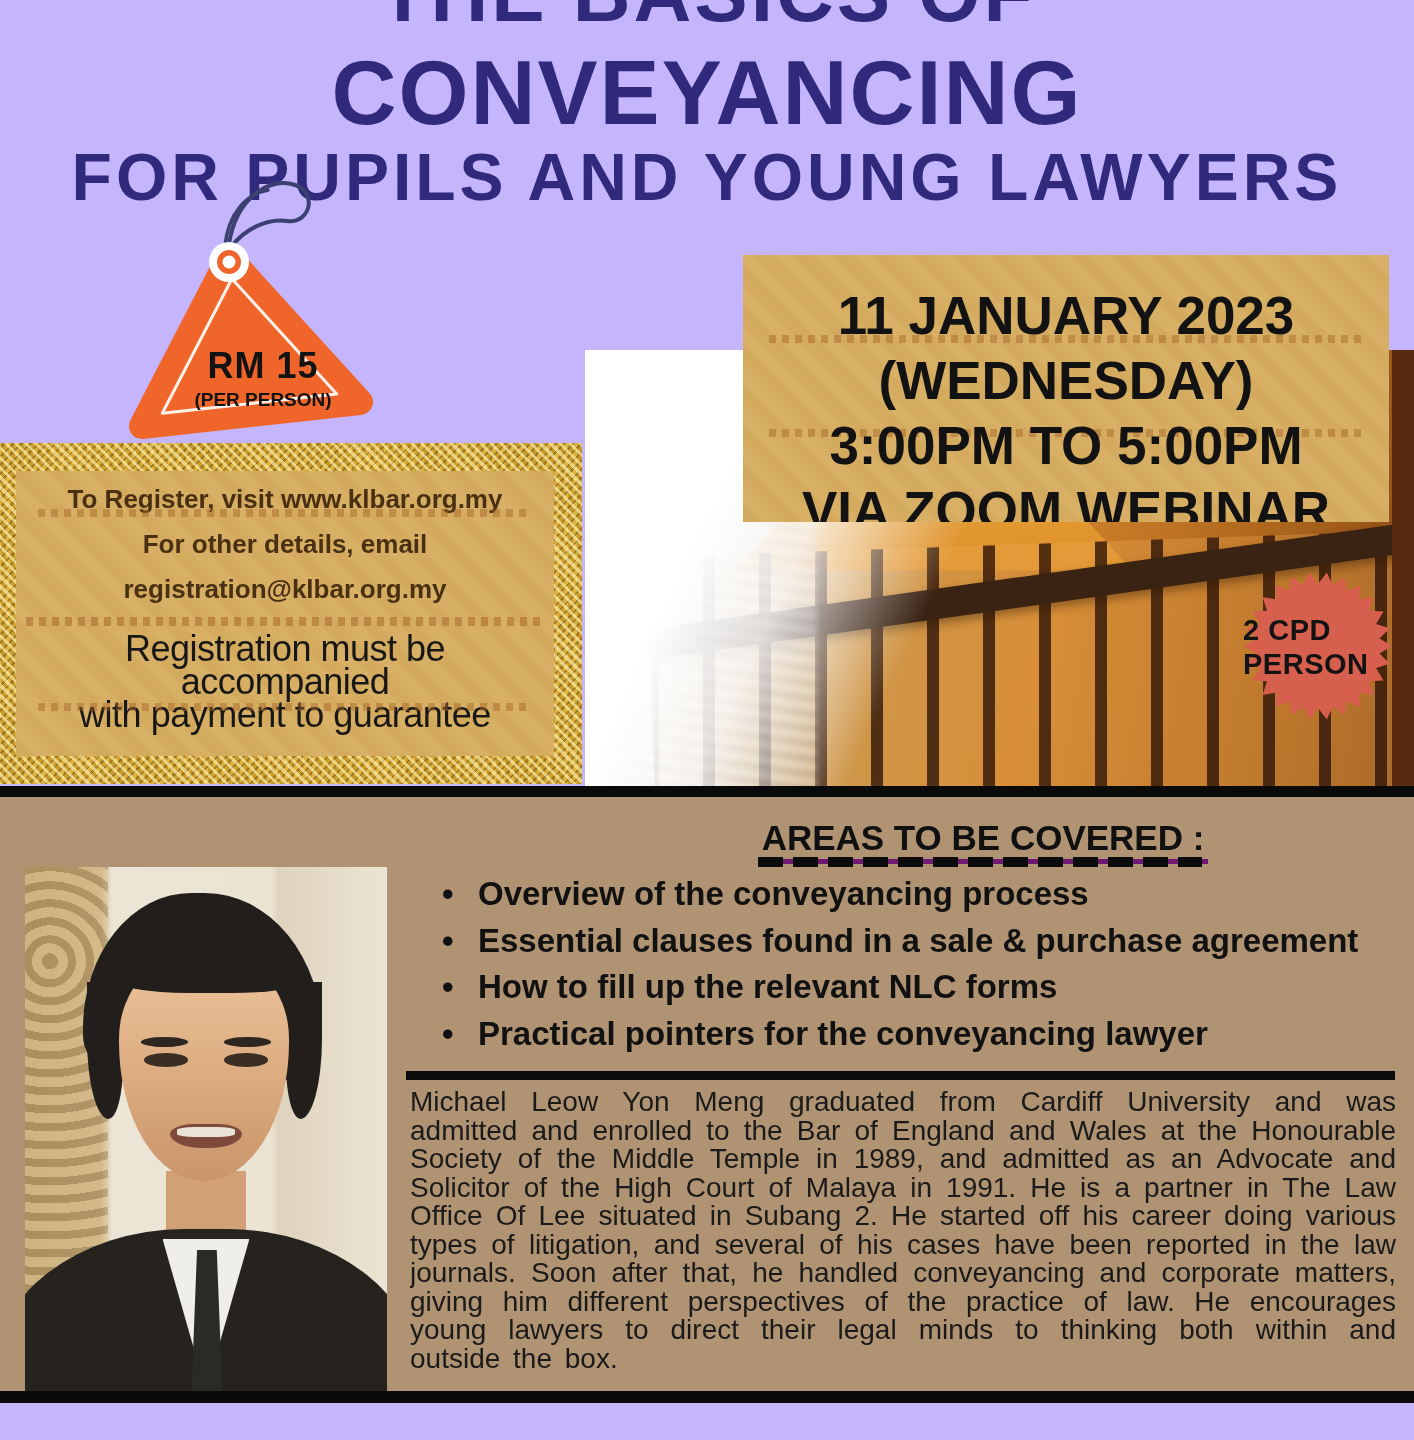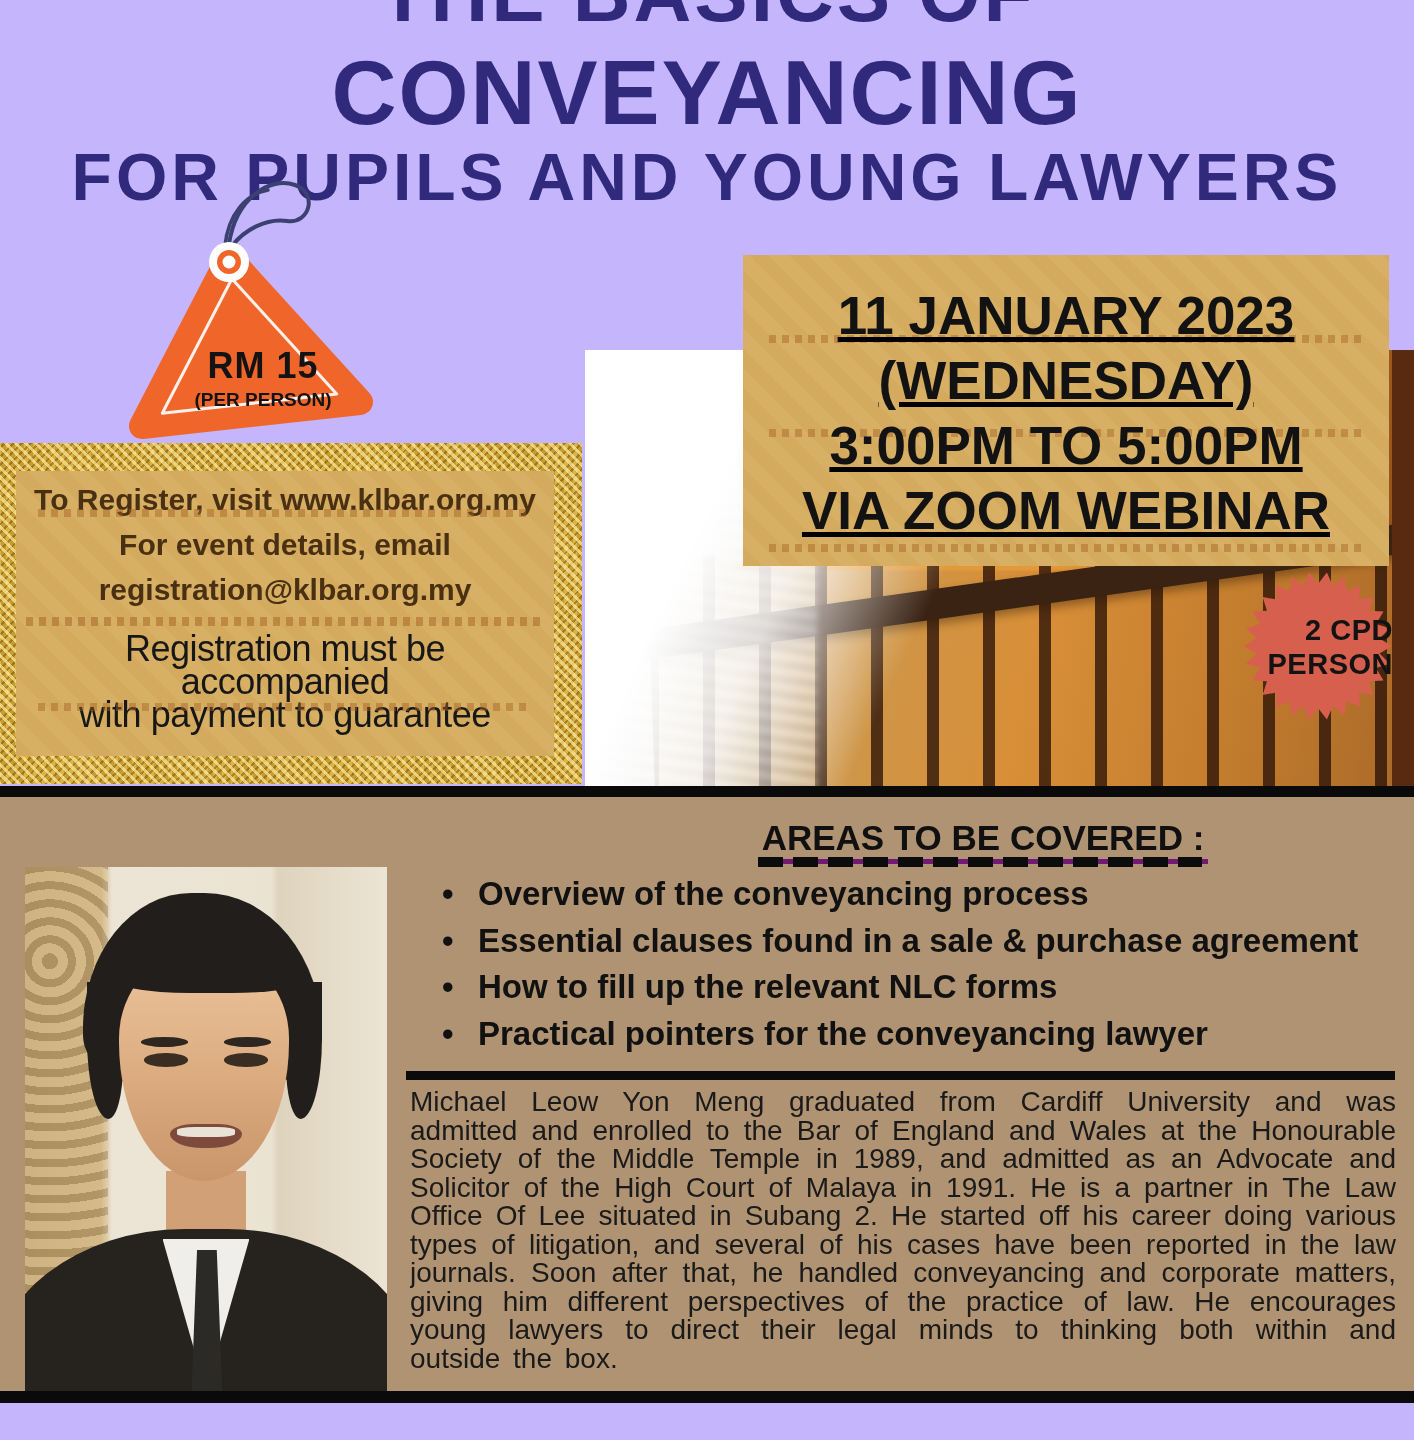--- a/index.html
+++ b/index.html
@@ -30,21 +30,21 @@
       repeating-linear-gradient(45deg, rgba(255,240,170,.65) 0 3px, transparent 3px 7px),
       repeating-linear-gradient(-45deg, rgba(120,80,10,.5) 0 2px, transparent 2px 6px),
       repeating-linear-gradient(90deg, rgba(255,215,100,.4) 0 4px, transparent 4px 9px);
   }
   .reg-inner{
     position:relative;width:100%;height:100%;box-sizing:border-box;padding-top:6px;
     background-color:#d7b065;
     background-image:repeating-linear-gradient(45deg, rgba(185,130,45,.12) 0 14px, transparent 14px 28px);
     text-align:center;overflow:hidden;
   }
-  .reg-line{font-size:30px;font-weight:bold;color:#4a3012;line-height:45px;}
+  .reg-line{font-size:26px;font-weight:bold;color:#4a3012;line-height:45px;}
   .deco-row{position:absolute;left:4%;width:92%;height:8px;
     background:repeating-linear-gradient(90deg, rgba(164,98,37,.45) 0 7px, transparent 7px 13px);}
   .reg-divider{position:relative;margin:5px 10px 6px 10px;height:9px;
     background:repeating-linear-gradient(90deg, rgba(164,98,37,.5) 0 7px, transparent 7px 13px);}
   .reg-note-line{font-size:36px;font-weight:400;color:#171717;line-height:33px;letter-spacing:-0.5px;}
 
   
   .house-photo{position:absolute;left:585px;top:350px;width:829px;height:441px;z-index:1;overflow:hidden;}
   .hp-base{position:absolute;inset:0;
     background:linear-gradient(100deg,#f5f3ef 0%,#dcd6cc 20%,#c08c44 38%,#cf822c 55%,#b36a1e 76%,#8a4a16 100%);}
@@ -59,31 +59,31 @@
   .hp-trees{position:absolute;left:0;top:30%;width:28%;height:70%;opacity:.65;filter:blur(3px);
     background:repeating-linear-gradient(8deg, rgba(110,105,100,.55) 0 6px, rgba(232,230,226,.65) 6px 15px);}
   .hp-snow{position:absolute;left:0;top:0;width:60%;height:100%;
     background:linear-gradient(115deg,#ffffff 28%,rgba(255,255,255,.78) 44%,rgba(255,255,255,0) 66%);}
   .hp-white-top{position:absolute;left:0;top:0;width:50%;height:32%;
     background:linear-gradient(180deg,#ffffff 35%,rgba(255,255,255,0) 100%);}
   .hp-right-strip{position:absolute;right:0;top:0;width:2.6%;height:100%;background:#5a2a10;}
 
   
   .event-box{
-    position:absolute;left:743px;top:255px;width:646px;height:311px;z-index:3;
+    position:absolute;left:743px;top:255px;width:646px;height:267px;z-index:3;
     background-color:#d7b065;
     background-image:repeating-linear-gradient(45deg, rgba(185,130,45,.12) 0 14px, transparent 14px 28px);
-    text-align:center;overflow:hidden;text-decoration:underline;
+    text-align:center;overflow:hidden;
   }
   .event-line{position:relative;font-size:53px;font-weight:bold;color:#121212;line-height:65px;z-index:1;}
   .event-box .pad{height:28px;}
 
   
   .cpd-badge{position:absolute;left:1243px;top:571px;width:150px;height:150px;z-index:5;}
-  .cpd-text{position:absolute;left:0;top:42px;width:100%;text-align:right;color:#131313;}
+  .cpd-text{position:absolute;left:0;top:42px;width:100%;text-align:left;color:#131313;}
   .cpd-l1,.cpd-l2{font-size:29px;font-weight:bold;line-height:34px;letter-spacing:.5px;}
 
   
   .black-rule{position:absolute;left:0;width:100%;background:#0a0a0a;z-index:7;}
   .rule-top{top:786px;height:11px;}
   .rule-bottom{top:1391px;height:12px;}
   .band{position:absolute;left:0;top:797px;width:100%;height:594px;background:#b09372;z-index:2;}
 
   
   .speaker-photo{position:absolute;left:25px;top:867px;width:362px;height:524px;z-index:5;overflow:hidden;
@@ -175,21 +175,21 @@
     <div class="hp-trees"></div>
     <div class="hp-snow"></div>
     <div class="hp-white-top"></div>
     <div class="hp-right-strip"></div>
   </div>
 
   <div class="reg-box">
     <div class="reg-inner">
       <div class="deco-row" style="top:38px;"></div>
       <div class="reg-line">To Register, visit www.klbar.org.my</div>
-      <div class="reg-line">For event details, email</div>
+      <div class="reg-line">For other details, email</div>
       <div class="reg-line">registration@klbar.org.my</div>
       <div class="reg-divider"></div>
       <div class="deco-row" style="top:232px;"></div>
       <div class="reg-note-line">Registration must be accompanied</div>
       <div class="reg-note-line">with payment to guarantee</div>
 
     </div>
   </div>
 
   <div class="event-box">

